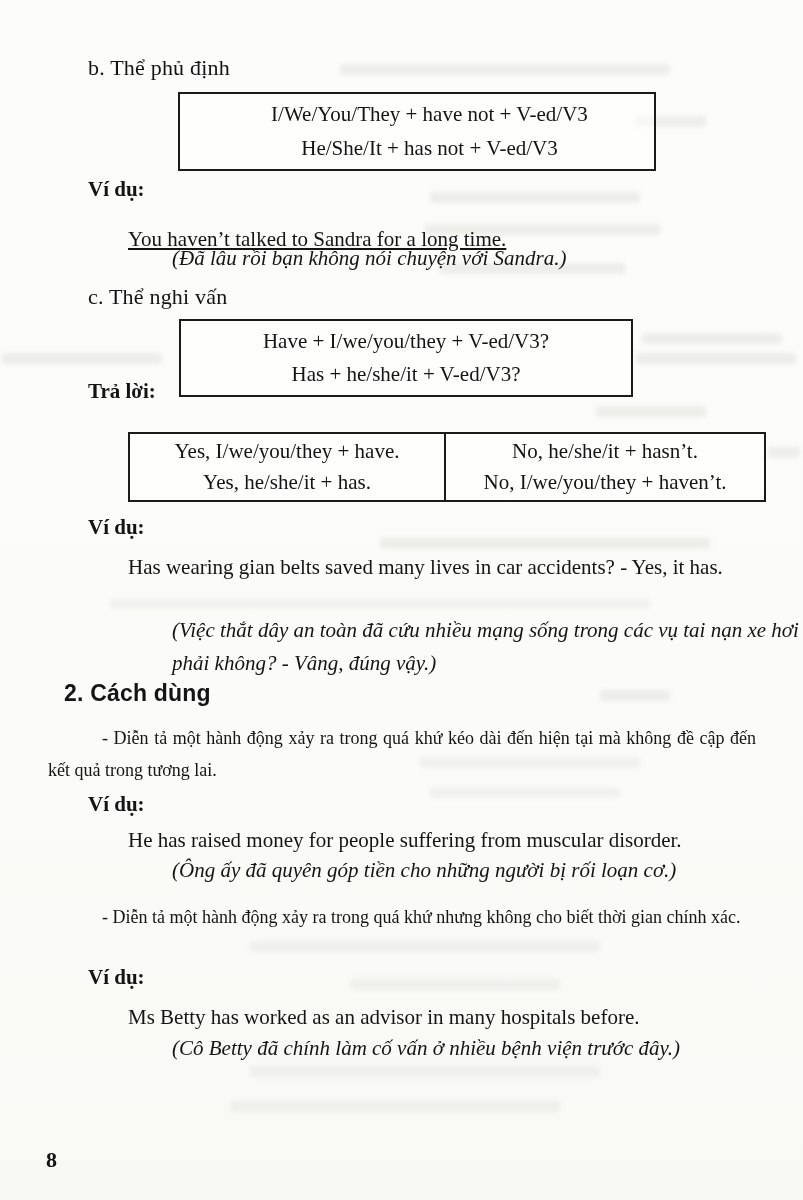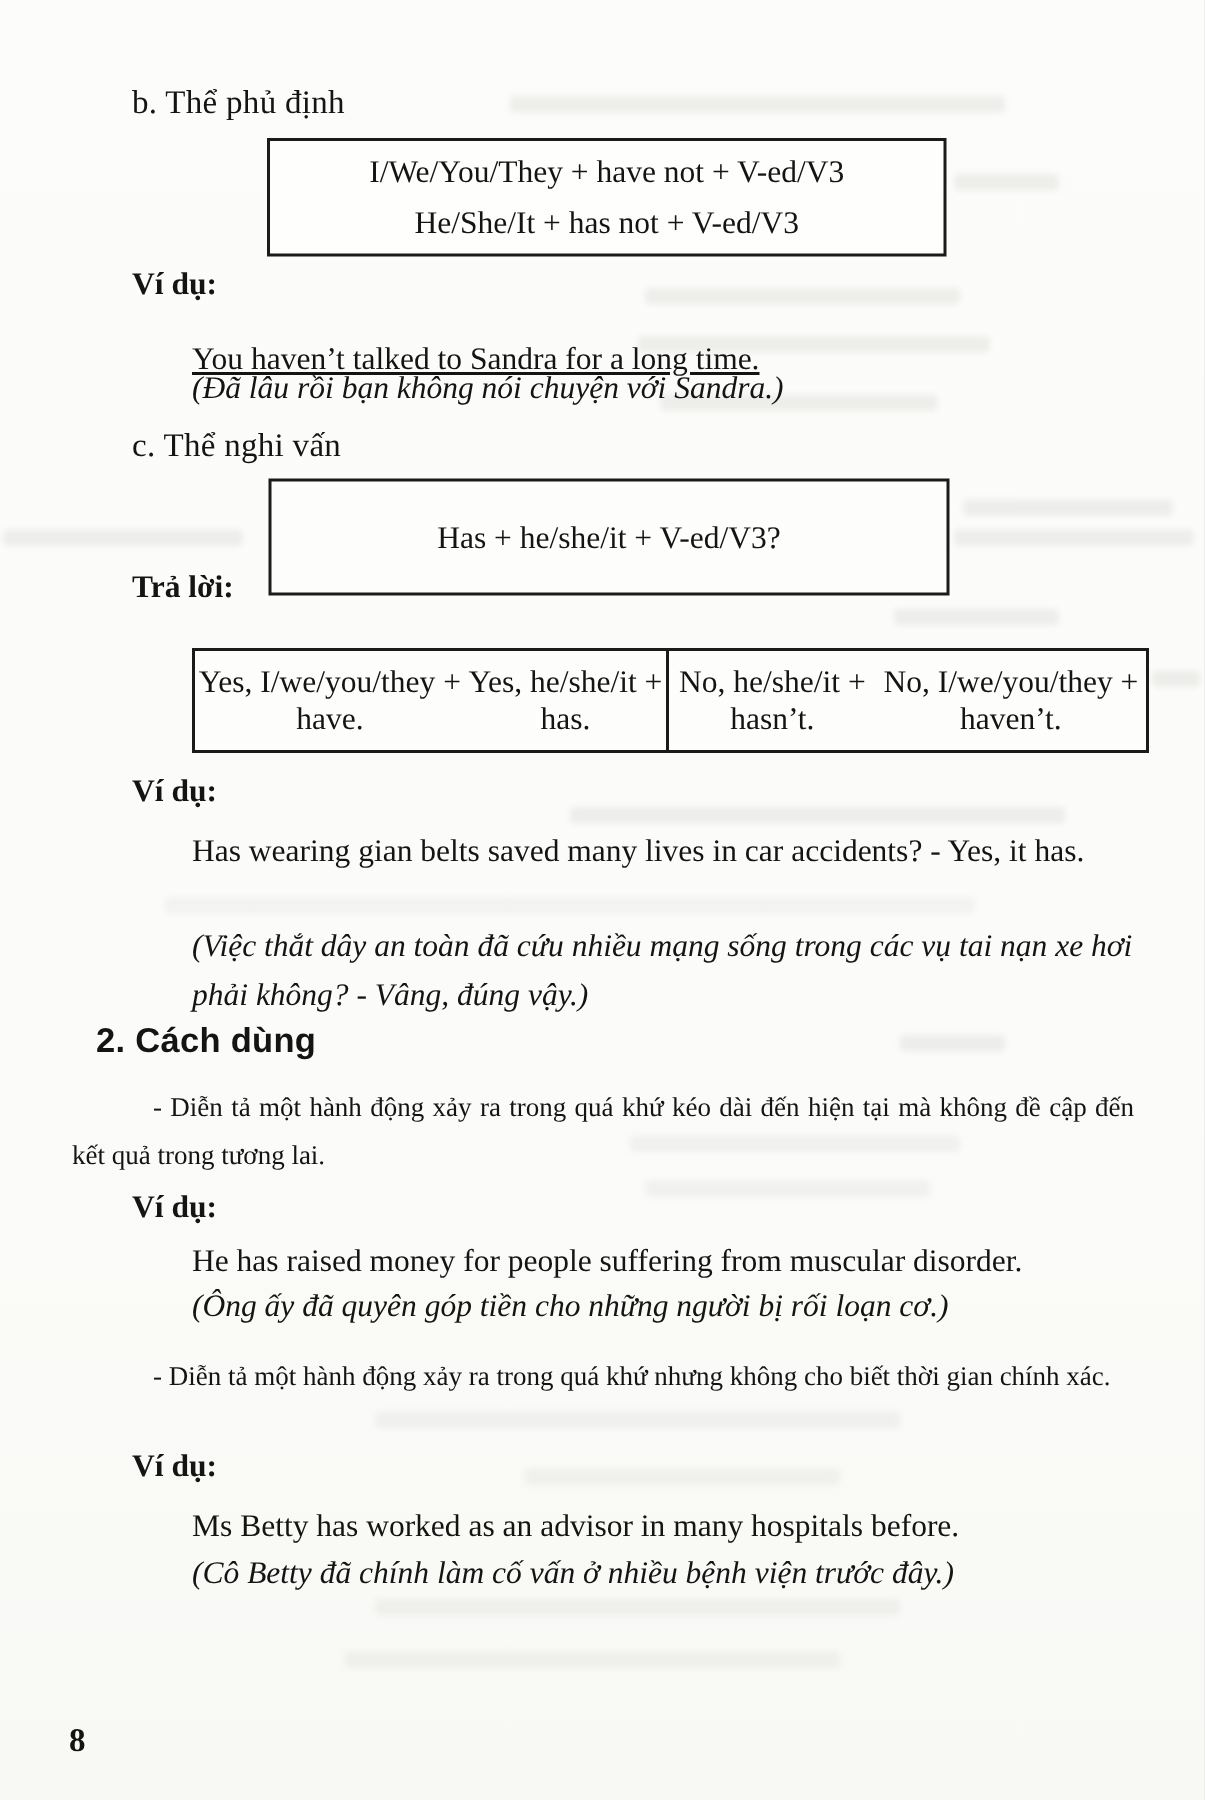--- a/index.html
+++ b/index.html
@@ -27,36 +27,36 @@
   .pos-traloi{left:88px;top:379px;text-align:right;}
   .pos-vidu2{left:88px;top:515px;}
   .pos-vidu3{left:88px;top:792px;}
   .pos-vidu4{left:88px;top:965px;}
   
   .formula-box{
     position:absolute;border:2px solid #1b1b1b;background:rgba(255,255,255,.55);
     display:flex;flex-direction:column;justify-content:space-evenly;align-items:center;
     font-size:21px;text-align:center;
   }
-  .pos-box1{left:178px;top:92px;width:449px;height:75px;}
+  .pos-box1{left:178px;top:92px;width:449px;height:75px;padding-left:25px;}
   .pos-box2{left:179px;top:319px;width:450px;height:74px;}
   
   .answer-table{
     position:absolute;left:128px;top:432px;width:634px;height:66px;
     border:2px solid #1b1b1b;display:grid;grid-template-columns:316px 1fr;
     background:rgba(255,255,255,.55);
   }
   .answer-cell{
-    display:flex;justify-content:space-evenly;align-items:center;
+    display:flex;flex-direction:column;justify-content:space-evenly;align-items:center;
     font-size:21px;text-align:center;
   }
   .answer-cell.yes{border-right:2px solid #1b1b1b;}
   
   .example{position:absolute;font-size:21px;line-height:31px;}
-  .example.italic{font-style:italic;}
+  .example.italic{font-style:italic;margin-left:44px;}
   .pos-ex1en{left:128px;top:224px;text-decoration:underline;}
   .pos-ex1vi{left:128px;top:243px;}
   .pos-ex2en{left:128px;top:552px;width:636px;}
   .pos-ex2vi{left:128px;top:614px;width:636px;line-height:33px;}
   .pos-ex3en{left:128px;top:825px;}
   .pos-ex3vi{left:128px;top:855px;}
   .pos-ex4en{left:128px;top:1002px;}
   .pos-ex4vi{left:128px;top:1033px;}
   .usage{
     position:absolute;left:48px;width:708px;margin:0;
@@ -102,20 +102,21 @@
     <div class="formula-line">He/She/It + has not + V-ed/V3</div>
   </div>
 
   <div class="label pos-vidu1">Ví dụ:</div>
   <div class="example pos-ex1en">You haven’t talked to Sandra for a long time.</div>
   <div class="example italic pos-ex1vi">(Đã lâu rồi bạn không nói chuyện với Sandra.)</div>
 
   <h3 class="sub-heading pos-c">c. Thể nghi vấn</h3>
 
   <div class="formula-box pos-box2">
+    <div class="formula-line">Have + I/we/you/they + V-ed/V3?</div>
     <div class="formula-line">Has + he/she/it + V-ed/V3?</div>
   </div>
 
   <div class="label pos-traloi">Trả lời:</div>
 
   <div class="answer-table">
     <div class="answer-cell yes">
       <div>Yes, I/we/you/they + have.</div>
       <div>Yes, he/she/it + has.</div>
     </div>

